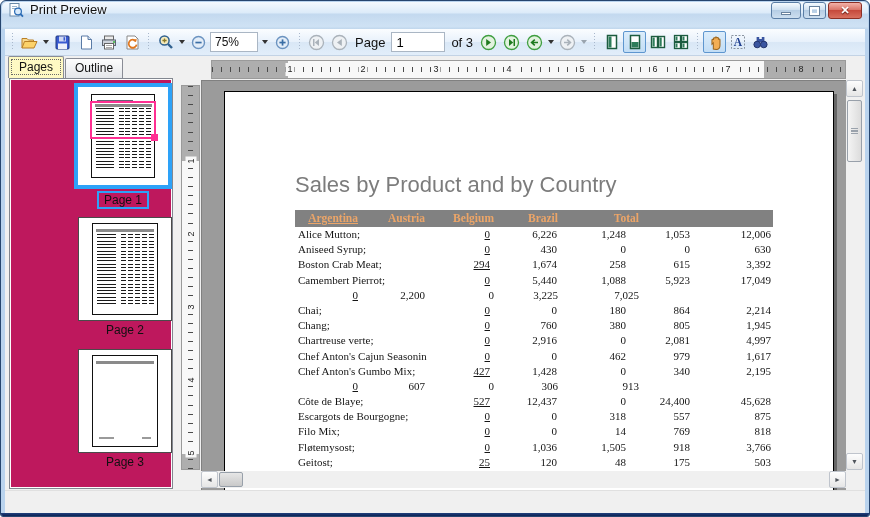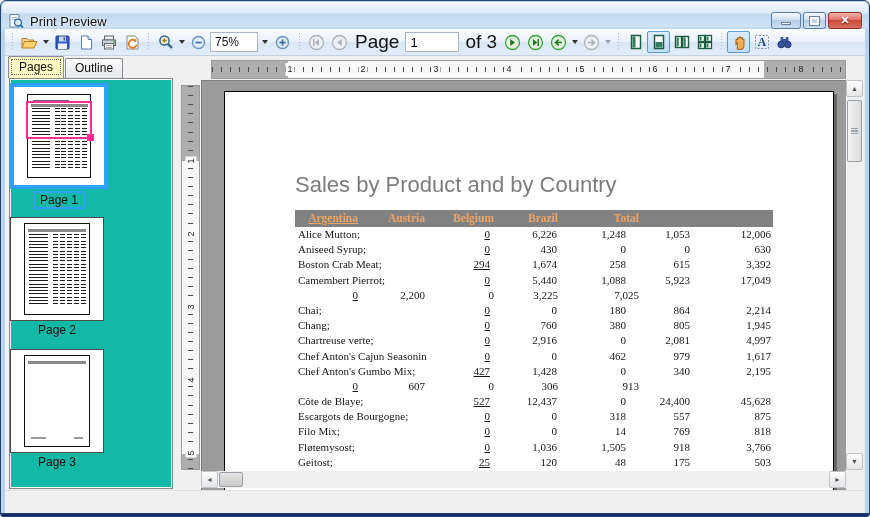--- a/index.html
+++ b/index.html
@@ -7,21 +7,21 @@
   body{font-family:"Liberation Sans",sans-serif;}
 
   .window{position:relative;width:870px;height:517px;background:#b9d3ee;
     border:1px solid #26456e;border-radius:6px 6px 3px 3px;overflow:hidden;}
   .window::after{content:'';position:absolute;left:0;right:0;bottom:0;height:3px;
     background:linear-gradient(#20407c,#0c2256);}
 
   
   .titlebar{position:absolute;left:1px;top:1px;right:1px;height:27px;
     background:linear-gradient(#f4f9fe,#dcebf9 40%,#c3d9ef 45%,#cfe2f4 90%,#c0d6ec);
-    border-radius:5px 5px 0 0;display:flex;align-items:flex-end;padding:0 6px;}
+    border-radius:5px 5px 0 0;display:flex;align-items:flex-start;padding:0 6px;}
   .title-text{font-size:13px;color:#111;margin-left:6px;flex:1;
     text-shadow:0 0 3px #fff;}
   .winbtn{height:17px;border:1px solid #5a7da5;border-radius:3px;margin-left:2px;
     display:flex;align-items:center;justify-content:center;
     background:linear-gradient(#f6fbff,#cfe0f0 45%,#b4cce4 46%,#cddff0);}
   .winbtn.min{width:30px;} .winbtn.max{width:23px;} .winbtn.close{width:34px;
     background:linear-gradient(#f3b2a9,#d9766a 45%,#c4473a 46%,#d8705f);border-color:#8c3026;}
   .glyph-min{width:10px;height:3px;background:#fff;border:1px solid #68829e;margin-top:6px;}
   .glyph-max{width:9px;height:8px;border:2px solid #fff;outline:1px solid #68829e;background:transparent;}
   .glyph-x{color:#fff;font-size:11px;font-weight:bold;line-height:1;text-shadow:0 1px 1px #5a1410;}
@@ -36,39 +36,39 @@
   .tb-group{display:flex;align-items:center;}
   .tbtn{width:23px;height:22px;display:flex;align-items:center;justify-content:center;
     border:1px solid transparent;border-radius:2px;flex:none;}
   .tbtn.sel{border-color:#5e96cf;background:linear-gradient(#dcedfb,#c2ddf5);}
   .caret{width:0;height:0;border-left:3px solid transparent;border-right:3px solid transparent;
     border-top:4px solid #333;margin:0 2px;}
   .caret.dis{border-top-color:#9aa4ae;}
   .combo{display:flex;align-items:center;background:#fff;border:1px solid #aab6c4;
     height:20px;padding:0 4px;width:48px;font-size:12px;color:#111;}
   .combo-caret{width:13px;height:20px;display:flex;align-items:center;justify-content:center;}
-  .tb-label{font-size:19px;color:#111;margin:0 4px;}
+  .tb-label{font-size:13px;color:#111;margin:0 4px;}
   .pginput{width:54px;height:20px;border:1px solid #aab6c4;font-size:13px;
     font-family:"Liberation Sans",sans-serif;padding:0 0 0 4px;margin:0 2px;}
 
   
   .client{position:absolute;left:4px;top:55px;right:4px;bottom:3px;background:#f0f0f0;}
   .statusbar{position:absolute;left:0;right:0;bottom:0;height:23px;background:#f0f0f0;
     border-top:1px solid #e0e0e0;}
 
   
   .left-panel{position:absolute;left:0;top:0;width:172px;bottom:23px;background:#f0f0f0;}
   .tabs{position:absolute;left:3px;top:1px;height:21px;display:flex;align-items:flex-end;}
   .tab{font-size:12px;color:#111;border:1px solid #898c95;border-bottom:none;
     border-radius:2px 2px 0 0;padding:2px 9px 3px;background:linear-gradient(#fdfdfd,#e4e6ea);
     margin-right:1px;position:relative;}
   .tab.active{background:#fef9c3;padding:3px 10px 4px;z-index:3;outline:1px dotted #6a6a6a;outline-offset:-4px;}
-  .thumbs-box{position:absolute;left:4px;right:4px;top:22px;bottom:1px;background:#14b8a6;
+  .thumbs-box{position:absolute;left:4px;right:4px;top:22px;bottom:1px;background:#be185d;
     border:1px solid #828790;box-shadow:inset 0 0 0 1px #fdfdfd;overflow:hidden;
-    display:flex;flex-direction:column;align-items:flex-start;z-index:1;}
+    display:flex;flex-direction:column;align-items:flex-end;z-index:1;}
 
   .thumb-sel-frame{margin-top:4px;border:4px solid #2da2f8;background:#fff;padding:7px 13px;}
   .thumb-frame{border:1px solid #4a4a4a;background:#fff;padding:5px 13px;}
   .tpage{position:relative;background:#fff;border:1px solid #111;}
   .tpage.p1{width:64px;height:84px;}
   .tpage.p2,.tpage.p3{width:66px;height:92px;}
   .thumb-label{font-size:12px;color:#111;margin-top:2px;padding:0 5px;}
   .thumb-label.sel{border:2px solid #2da2f8;}
   .t2wrap{margin-top:8px;} .t3wrap{margin-top:12px;}
   .tw{display:flex;flex-direction:column;align-items:center;}

